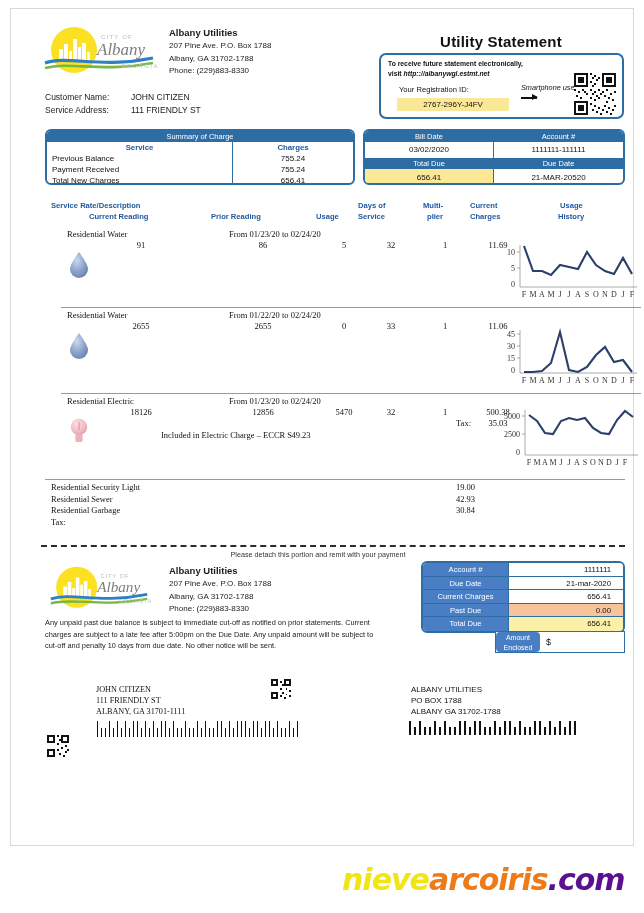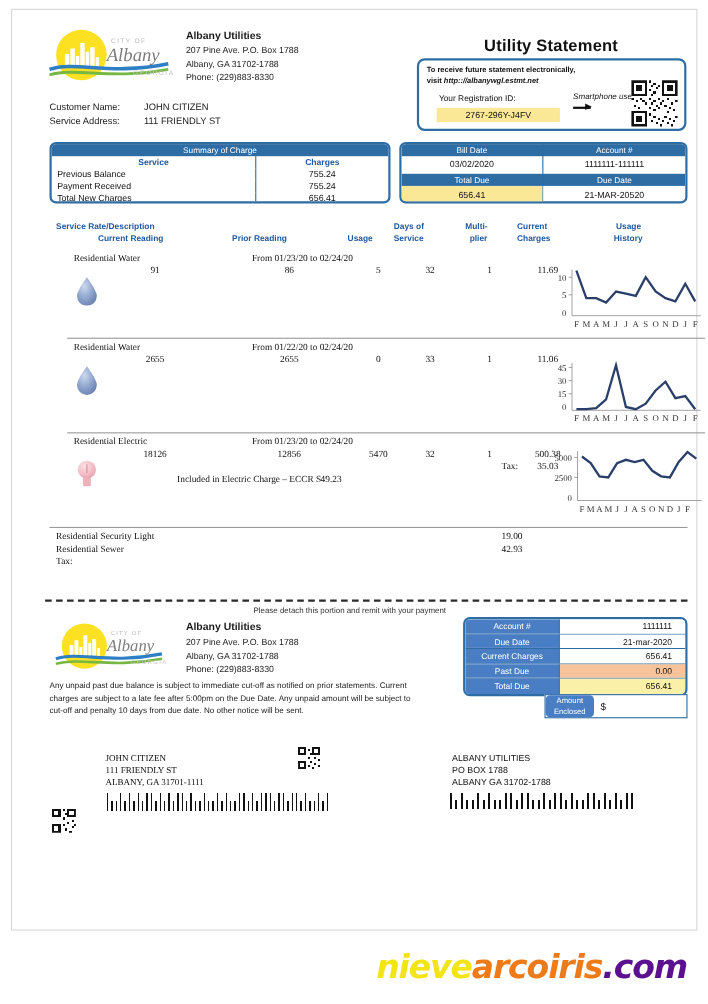--- a/index.html
+++ b/index.html
@@ -473,20 +473,24 @@
   <div class="flat serif" style="top:470px; border-top:1px solid #9a9a9a; padding-top:2px;">
     <div class="flat-row">
       <span class="n">Residential Security Light</span>
       <span class="v">19.00</span>
     </div>
     <div class="flat-row">
       <span class="n">Residential Sewer</span>
       <span class="v">42.93</span>
     </div>
     <div class="flat-row">
+      <span class="n">Residential Garbage</span>
+      <span class="v">30.84</span>
+    </div>
+    <div class="flat-row">
       <span class="n">Tax:</span>
       <span class="v"></span>
     </div>
   </div>
 
   <div class="dash"></div>
   <div class="detach-note">Please detach this portion and remit with your payment</div>
 
   <div class="stub-logo">
     <svg width="120" height="50" viewBox="0 0 120 56">

